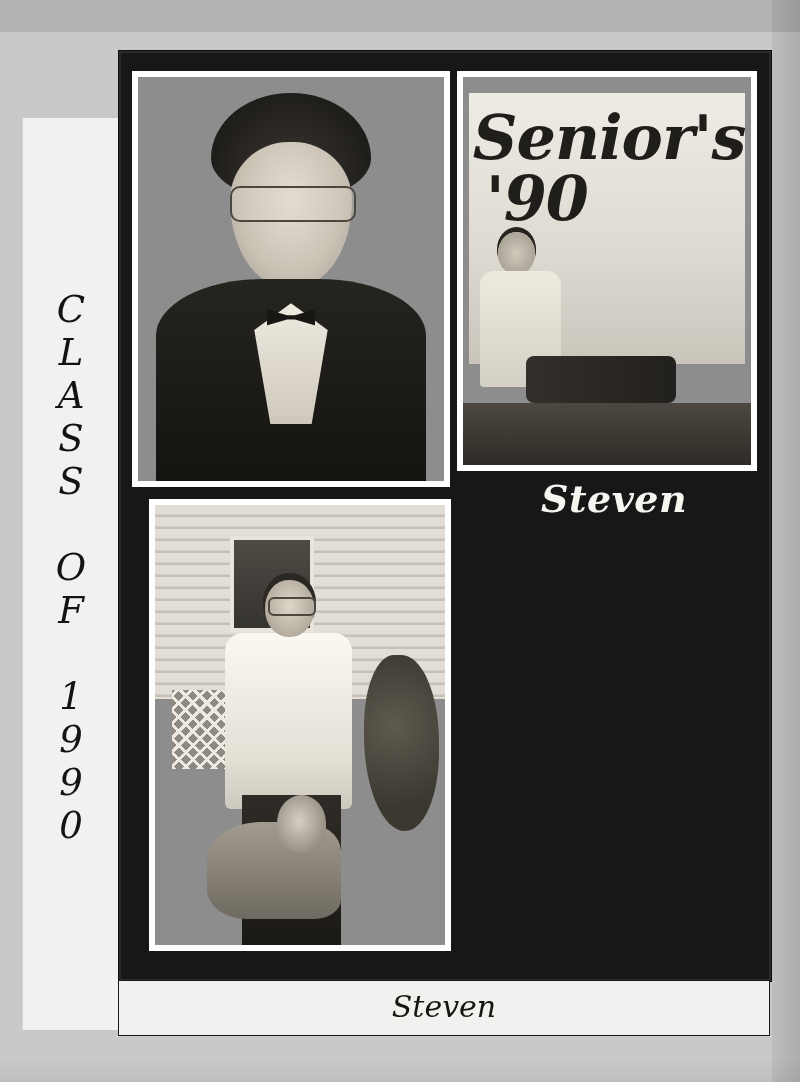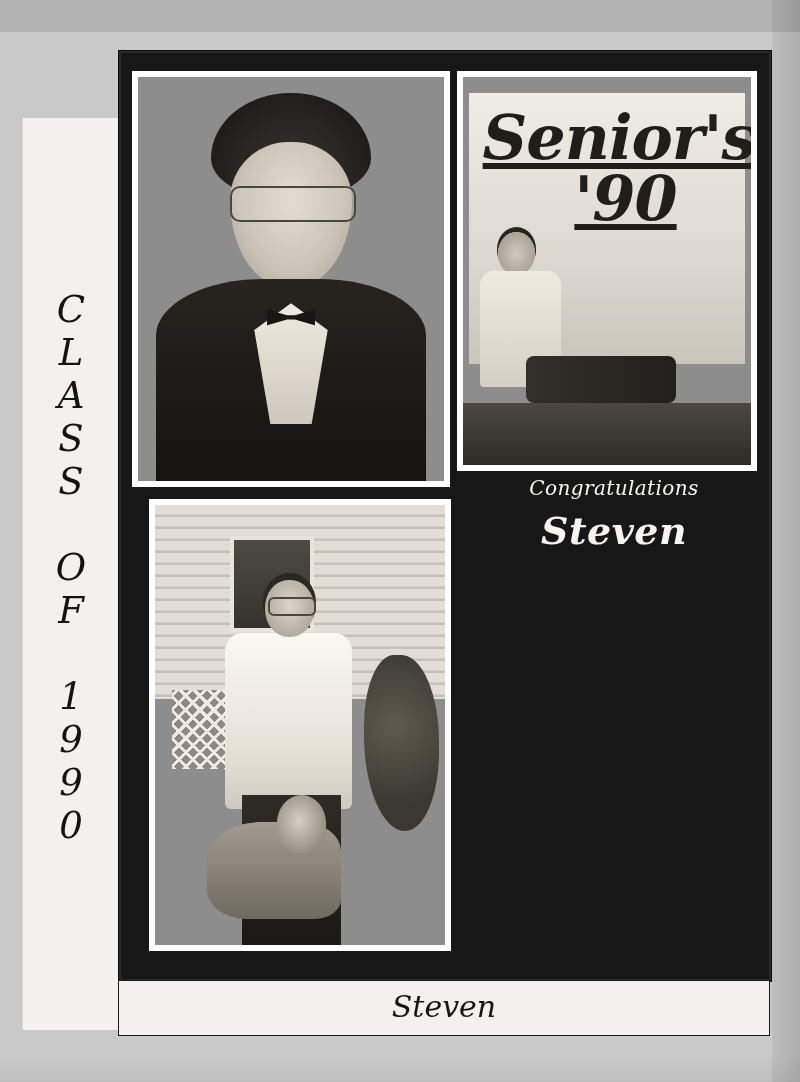--- a/index.html
+++ b/index.html
@@ -130,30 +130,29 @@
   
   .photo-banner { left: 338px; top: 20px; width: 300px; height: 400px; }
   .p2 {
     background: linear-gradient(180deg, #c9c4ba 0%, #b4aea4 48%, #5f5a52 49%, #4a463f 100%);
   }
   .p2 .sheet {
     position: absolute; left: 2%; top: 4%; width: 96%; height: 70%;
     background: linear-gradient(180deg, #efece5 0%, #ded9d0 60%, #cac5bb 100%);
   }
   .p2 .sheet-text {
-    position: absolute; left: 12px; top: 6%;
+    position: absolute; left: 4px; top: 6%;
     width: 100%;
-    text-align: center;
+    text-align: left;
     font-family: "DejaVu Serif", serif;
     font-style: italic;
     font-weight: bold;
     color: #201e1a;
     line-height: 0.92;
     letter-spacing: -1px;
-    text-decoration: underline;
   }
   .p2 .line1 { font-size: 62px; }
   .p2 .line2 { font-size: 62px; margin-top: 4px; margin-left: 13px; }
   .p2 .person-head {
     position: absolute; left: 12%; top: 40%; width: 13%; height: 11%;
     background: radial-gradient(ellipse at 50% 50%, #cfc8bb 0%, #9b9488 100%);
     border-radius: 50%;
     box-shadow: 0 -4px 0 1px #26241f;
   }
   .p2 .person-body {
@@ -366,21 +365,20 @@
         <div class="tshirt"></div>
         <div class="head"></div>
         <div class="glasses2"></div>
         <div class="pants"></div>
         <div class="dog-body"></div>
         <div class="dog-head"></div>
       </div>
     </div>
 
     <div class="message">
-      <div class="msg-congrats">Congratulations</div>
       <div class="msg-name">Steven</div>
     </div>
   </div>
 
   <div class="caption-strip">
     <div class="caption-text">Steven</div>
   </div>
 
   <div class="page-number">148</div>
 </div>

